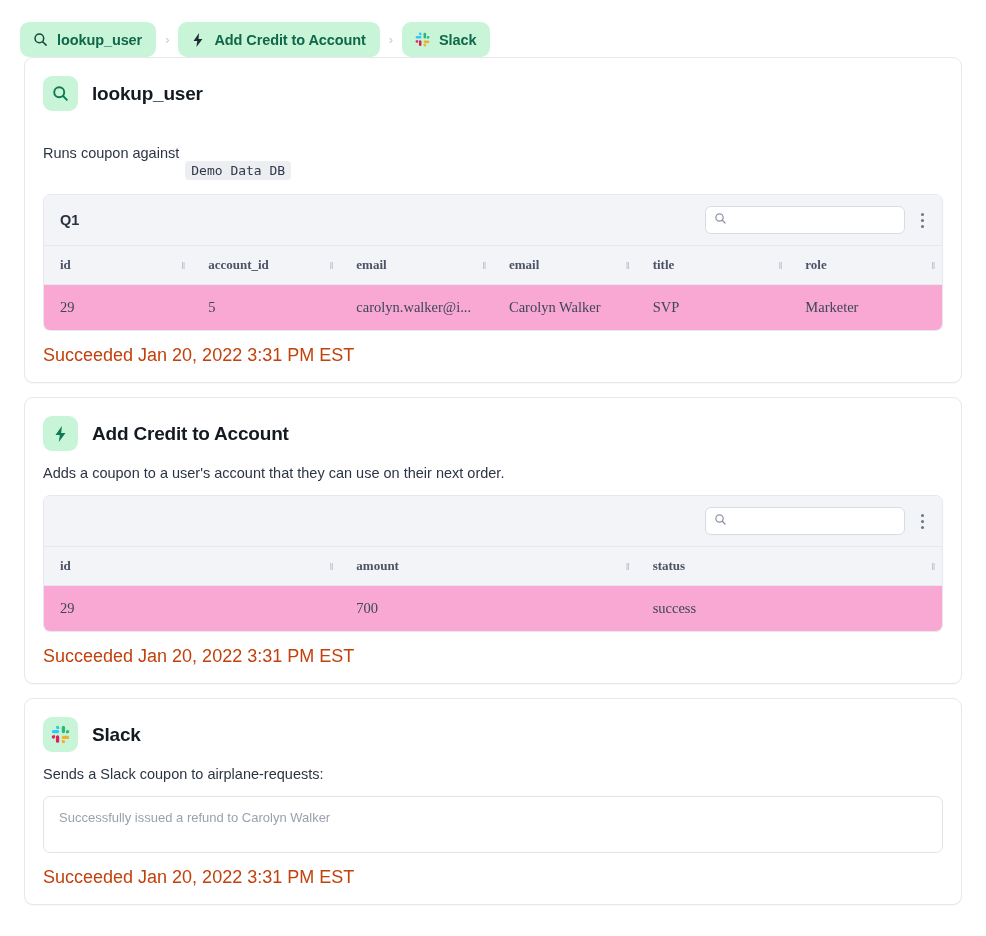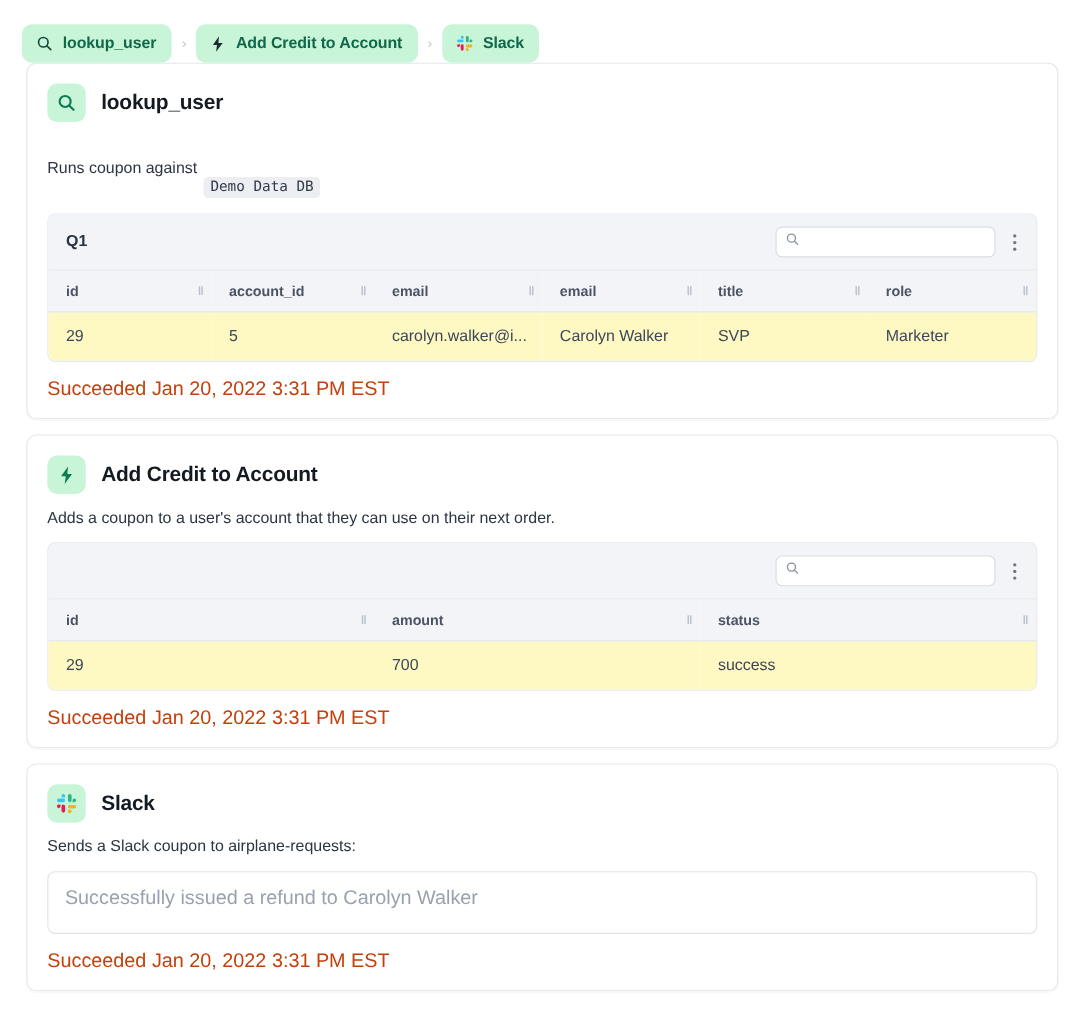--- a/index.html
+++ b/index.html
@@ -152,21 +152,21 @@
     padding: 4px 6px;
     cursor: pointer;
   }
   .kebab span {
     width: 3px; height: 3px;
     border-radius: 50%;
     background: #6d7586;
     display: block;
   }
 
-  table { width: 100%; border-collapse: collapse; table-layout: fixed; }
+  table { width: 100%; border-collapse: collapse; table-layout: fixed; font-family: Liberation Serif, serif; }
   thead tr { background: #f2f4f7; }
   th {
     text-align: left;
     font-size: 13px;
     font-weight: bold;
     color: #4b5365;
     padding: 11px 0 11px 16px;
     border-bottom: 1px solid #e6e8ed;
     position: relative;
     white-space: nowrap;
@@ -184,30 +184,30 @@
     cursor: col-resize;
     user-select: none;
   }
   td {
     font-size: 14.5px;
     color: #3d4657;
     padding: 14px 0 14px 16px;
     white-space: nowrap;
     overflow: hidden;
     text-overflow: ellipsis;
-    background: #fef9c3;
+    background: #f9a8d4;
   }
 
   
   .msg-box {
     border: 1px solid #e0e3e9;
     border-radius: 7px;
     min-height: 57px;
     padding: 13px 15px;
-    font-size: 18px;
+    font-size: 13px;
     color: #9aa1ae;
     background: #fff;
   }
 
   
   .card-footer {
     font-size: 18px;
     color: #c2410c;
     padding: 14px 0 16px 0;
   }

